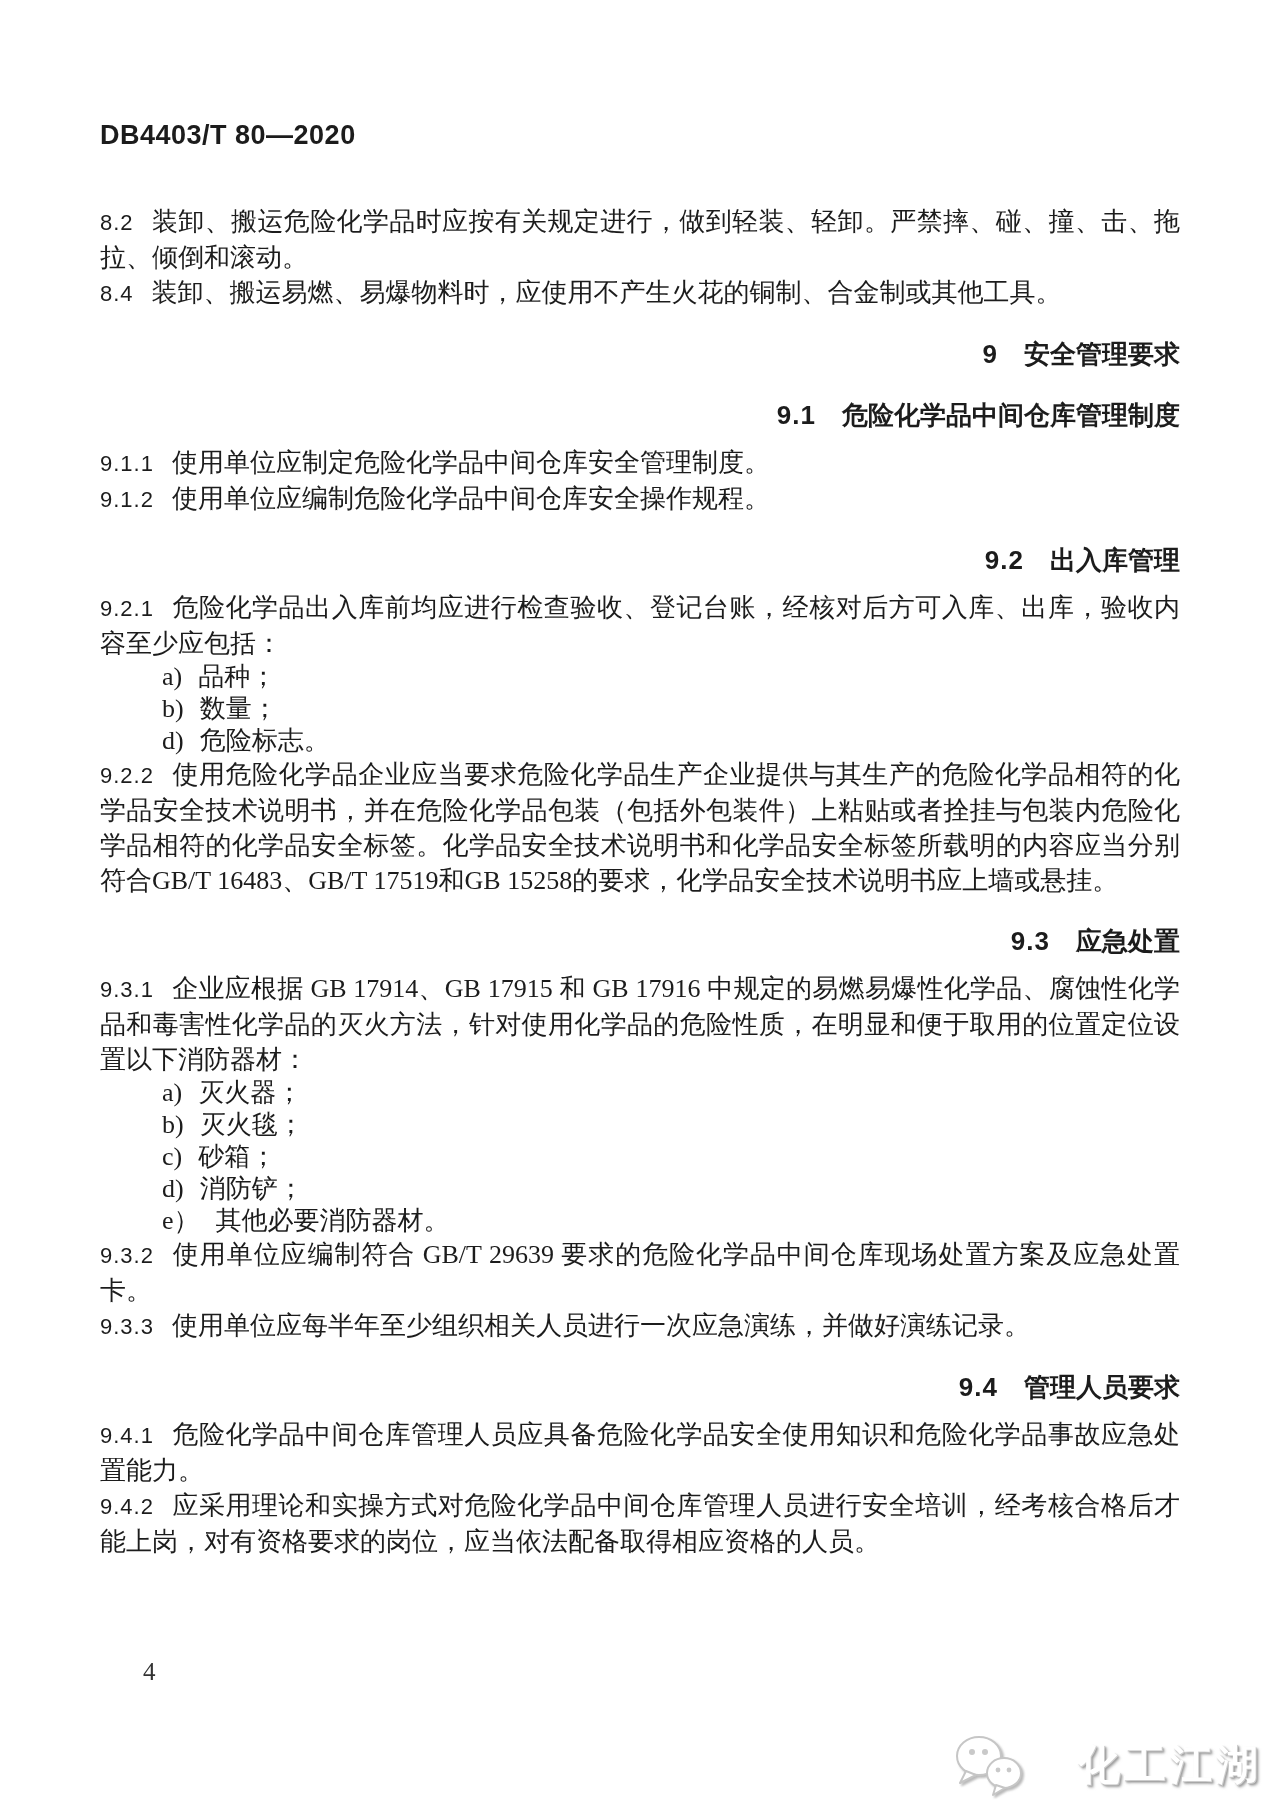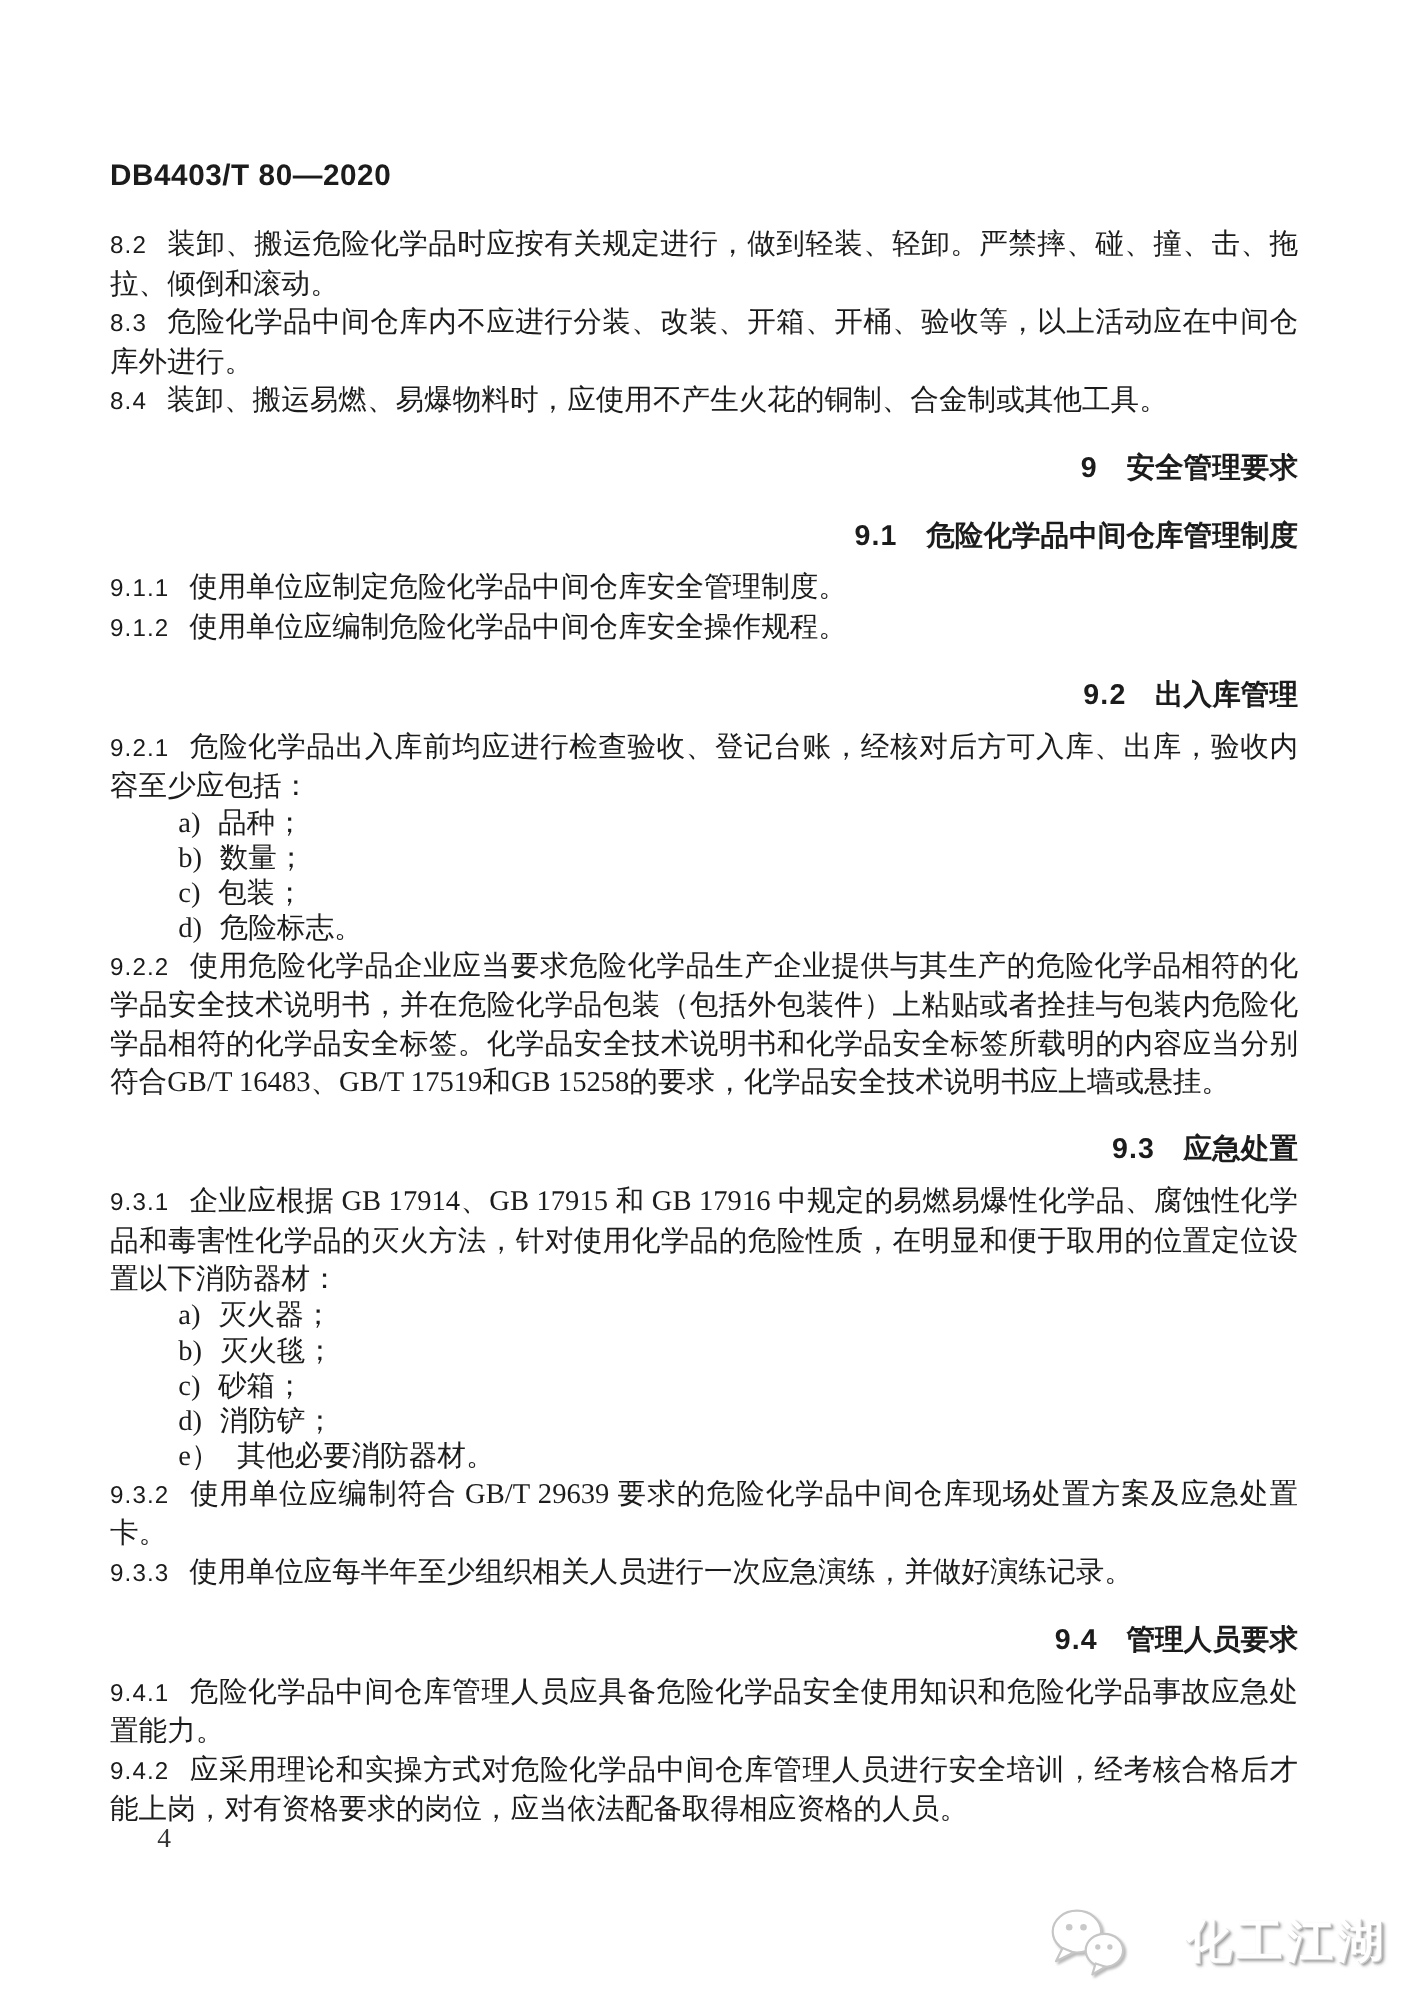--- a/index.html
+++ b/index.html
@@ -8,21 +8,21 @@
     width:1280px;
     height:1810px;
     background:#ffffff;
     overflow:hidden;
     font-family:"Liberation Serif", serif;
     color:#1c1c1c;
   }
   .doc-header{
     position:absolute;
     left:100px;
-    top:144px;
+    top:120px;
     font-family:"Liberation Sans", sans-serif;
     font-weight:700;
     font-size:27px;
     letter-spacing:0.5px;
     white-space:nowrap;
   }
   .content{
     position:absolute;
     left:100px;
     top:204px;
@@ -104,23 +104,20 @@
 <div class="page">
 
   <div class="doc-header">DB4403/T 80—2020</div>
 
   <div class="content">
 
     <p class="clause">
       <span class="num">8.2</span><span>装卸、搬运危险化学品时应按有关规定进行，做到轻装、轻卸。严禁摔、碰、撞、击、拖拉、倾倒和滚动。</span>
     </p>
     <p class="clause">
-      <span class="num">8.3</span><span>危险化学品中间仓库内不应进行分装、改装、开箱、开桶、验收等，以上活动应在中间仓库外进行。</span>
-    </p>
-    <p class="clause">
       <span class="num">8.4</span><span>装卸、搬运易燃、易爆物料时，应使用不产生火花的铜制、合金制或其他工具。</span>
     </p>
 
     <h2 class="h1">
       <span class="num">9</span><span>安全管理要求</span>
     </h2>
 
     <h3 class="h2">
       <span class="num">9.1</span><span>危险化学品中间仓库管理制度</span>
     </h3>
@@ -136,21 +133,20 @@
       <span class="num">9.2</span><span>出入库管理</span>
     </h3>
 
     <p class="clause">
       <span class="num">9.2.1</span><span>危险化学品出入库前均应进行检查验收、登记台账，经核对后方可入库、出库，验收内容至少应包括：</span>
     </p>
 
     <ul class="list">
       <li><span class="marker">a)</span><span>品种；</span></li>
       <li><span class="marker">b)</span><span>数量；</span></li>
-      <li><span class="marker">c)</span><span>包装；</span></li>
       <li><span class="marker">d)</span><span>危险标志。</span></li>
     </ul>
 
     <p class="clause">
       <span class="num">9.2.2</span><span>使用危险化学品企业应当要求危险化学品生产企业提供与其生产的危险化学品相符的化学品安全技术说明书，并在危险化学品包装（包括外包装件）上粘贴或者拴挂与包装内危险化学品相符的化学品安全标签。化学品安全技术说明书和化学品安全标签所载明的内容应当分别符合GB/T 16483、GB/T 17519和GB 15258的要求，化学品安全技术说明书应上墙或悬挂。</span>
     </p>
 
     <h3 class="h2">
       <span class="num">9.3</span><span>应急处置</span>
     </h3>

